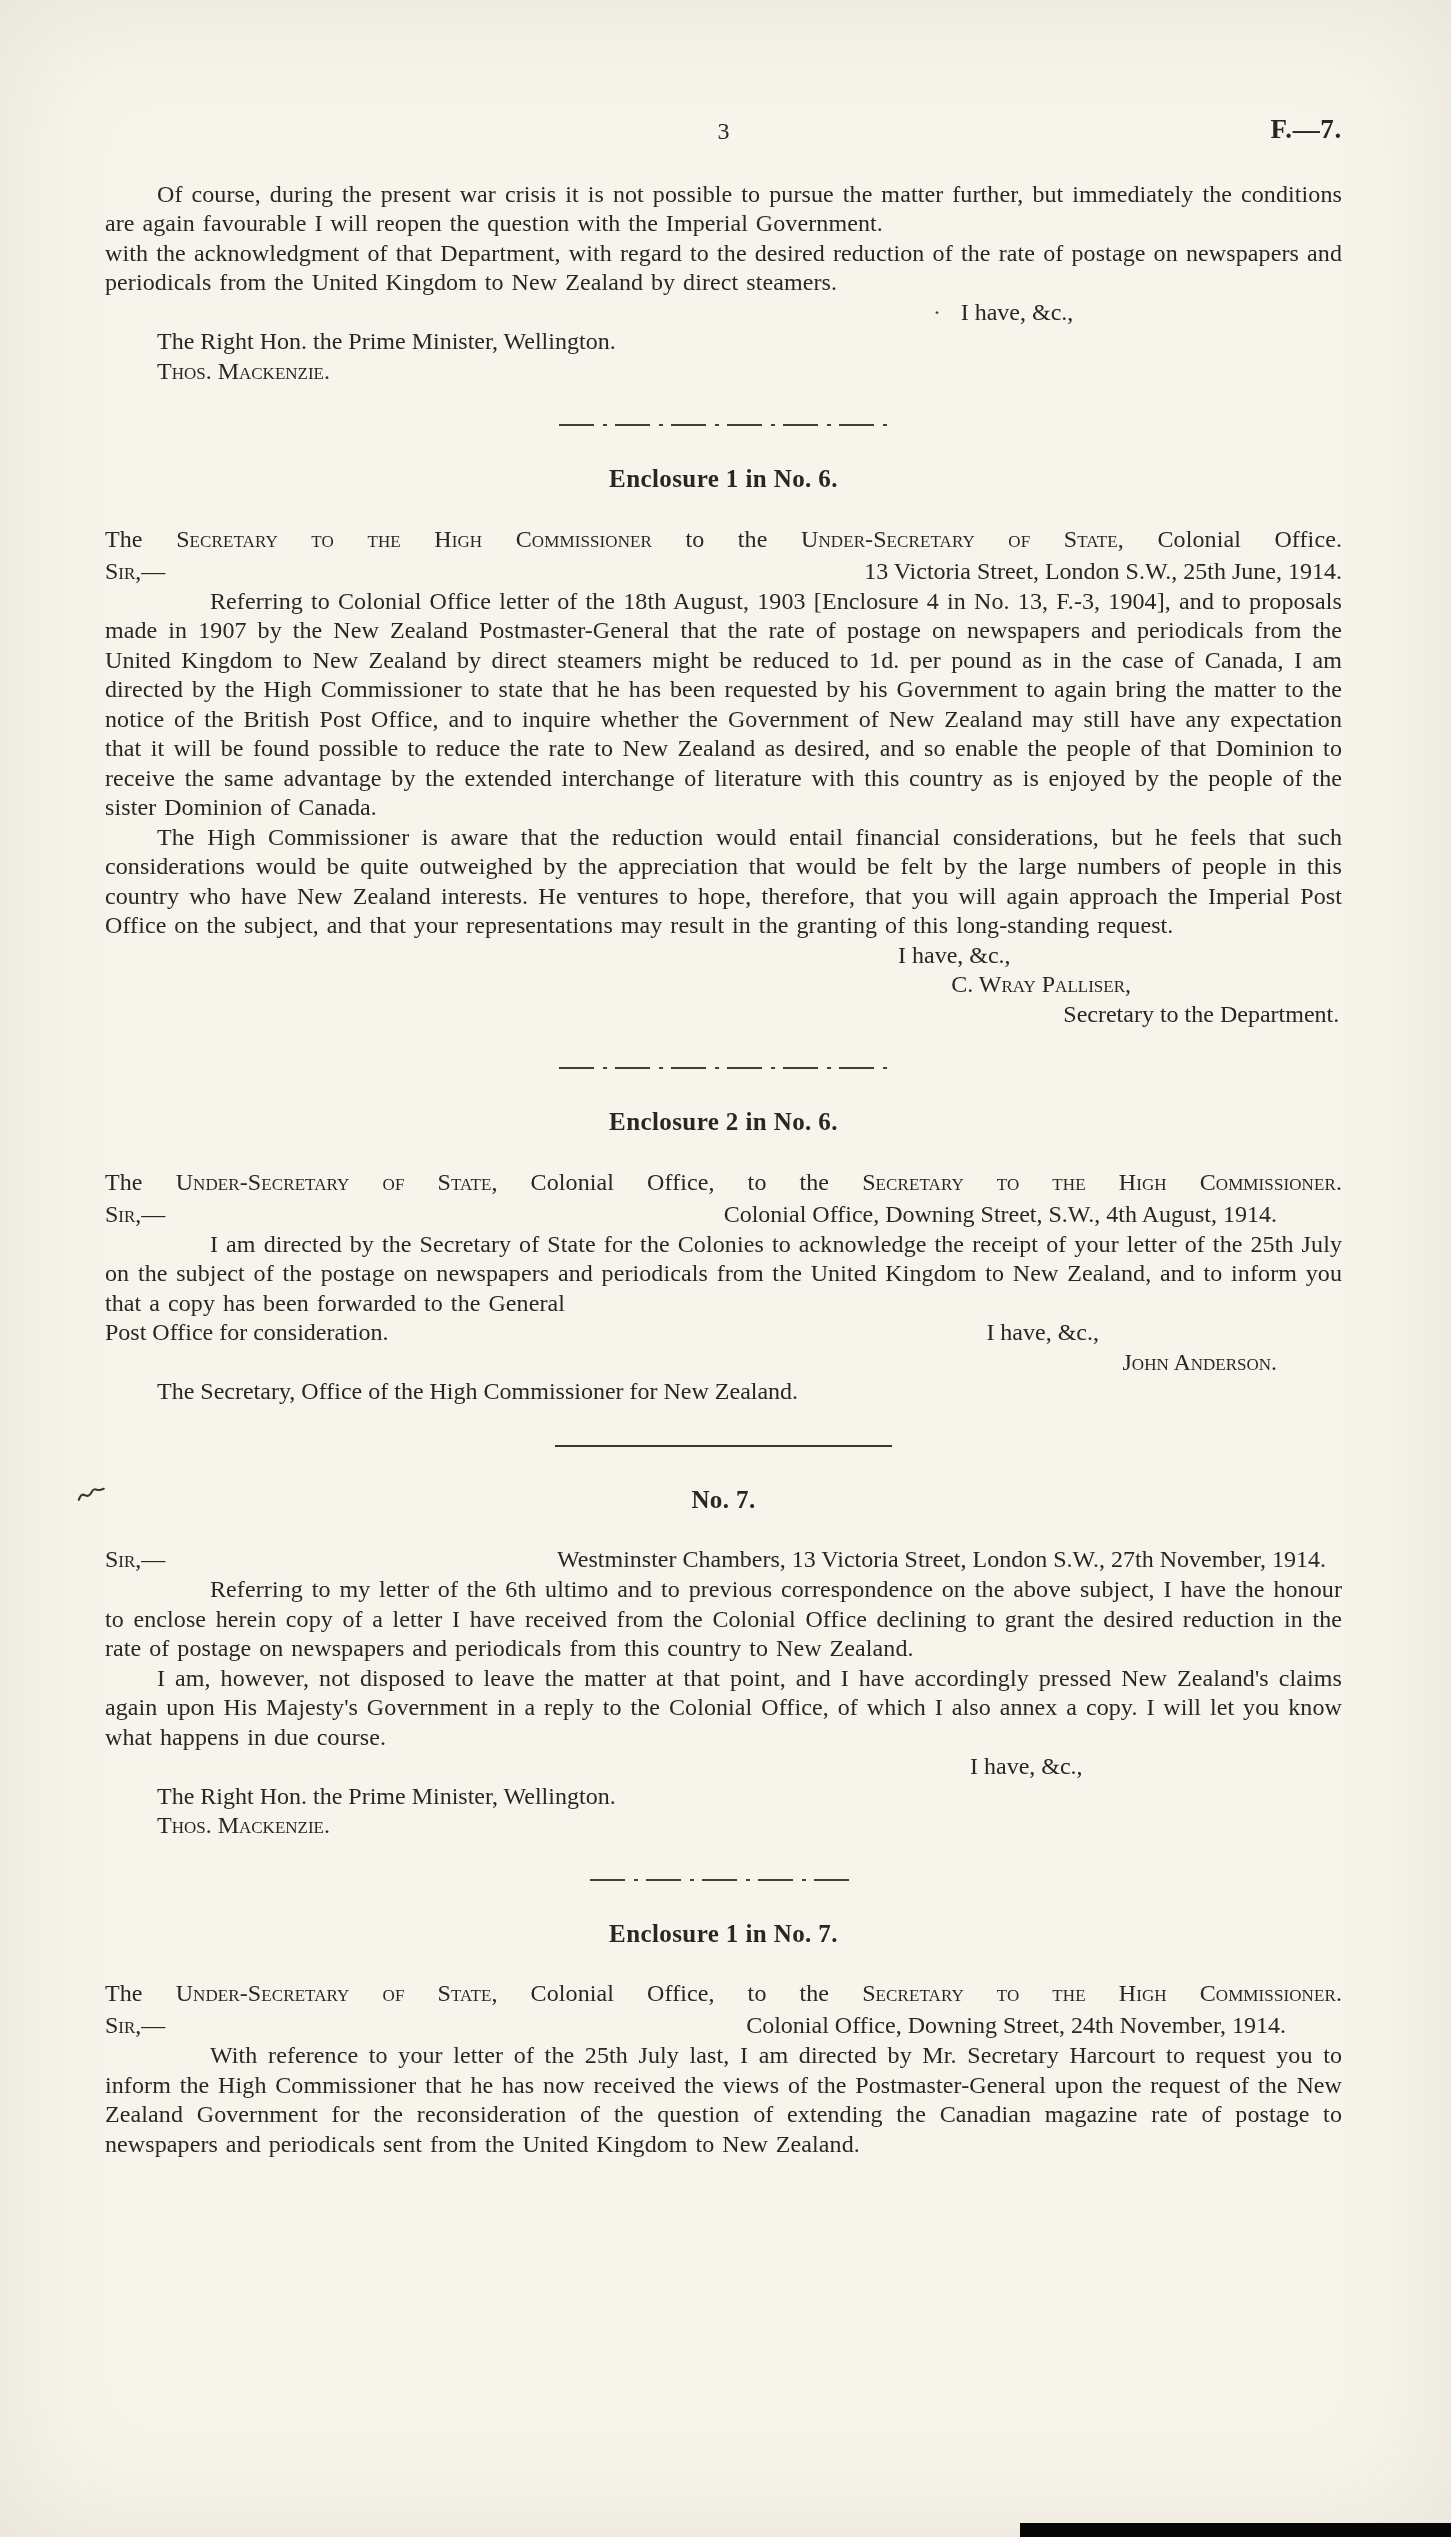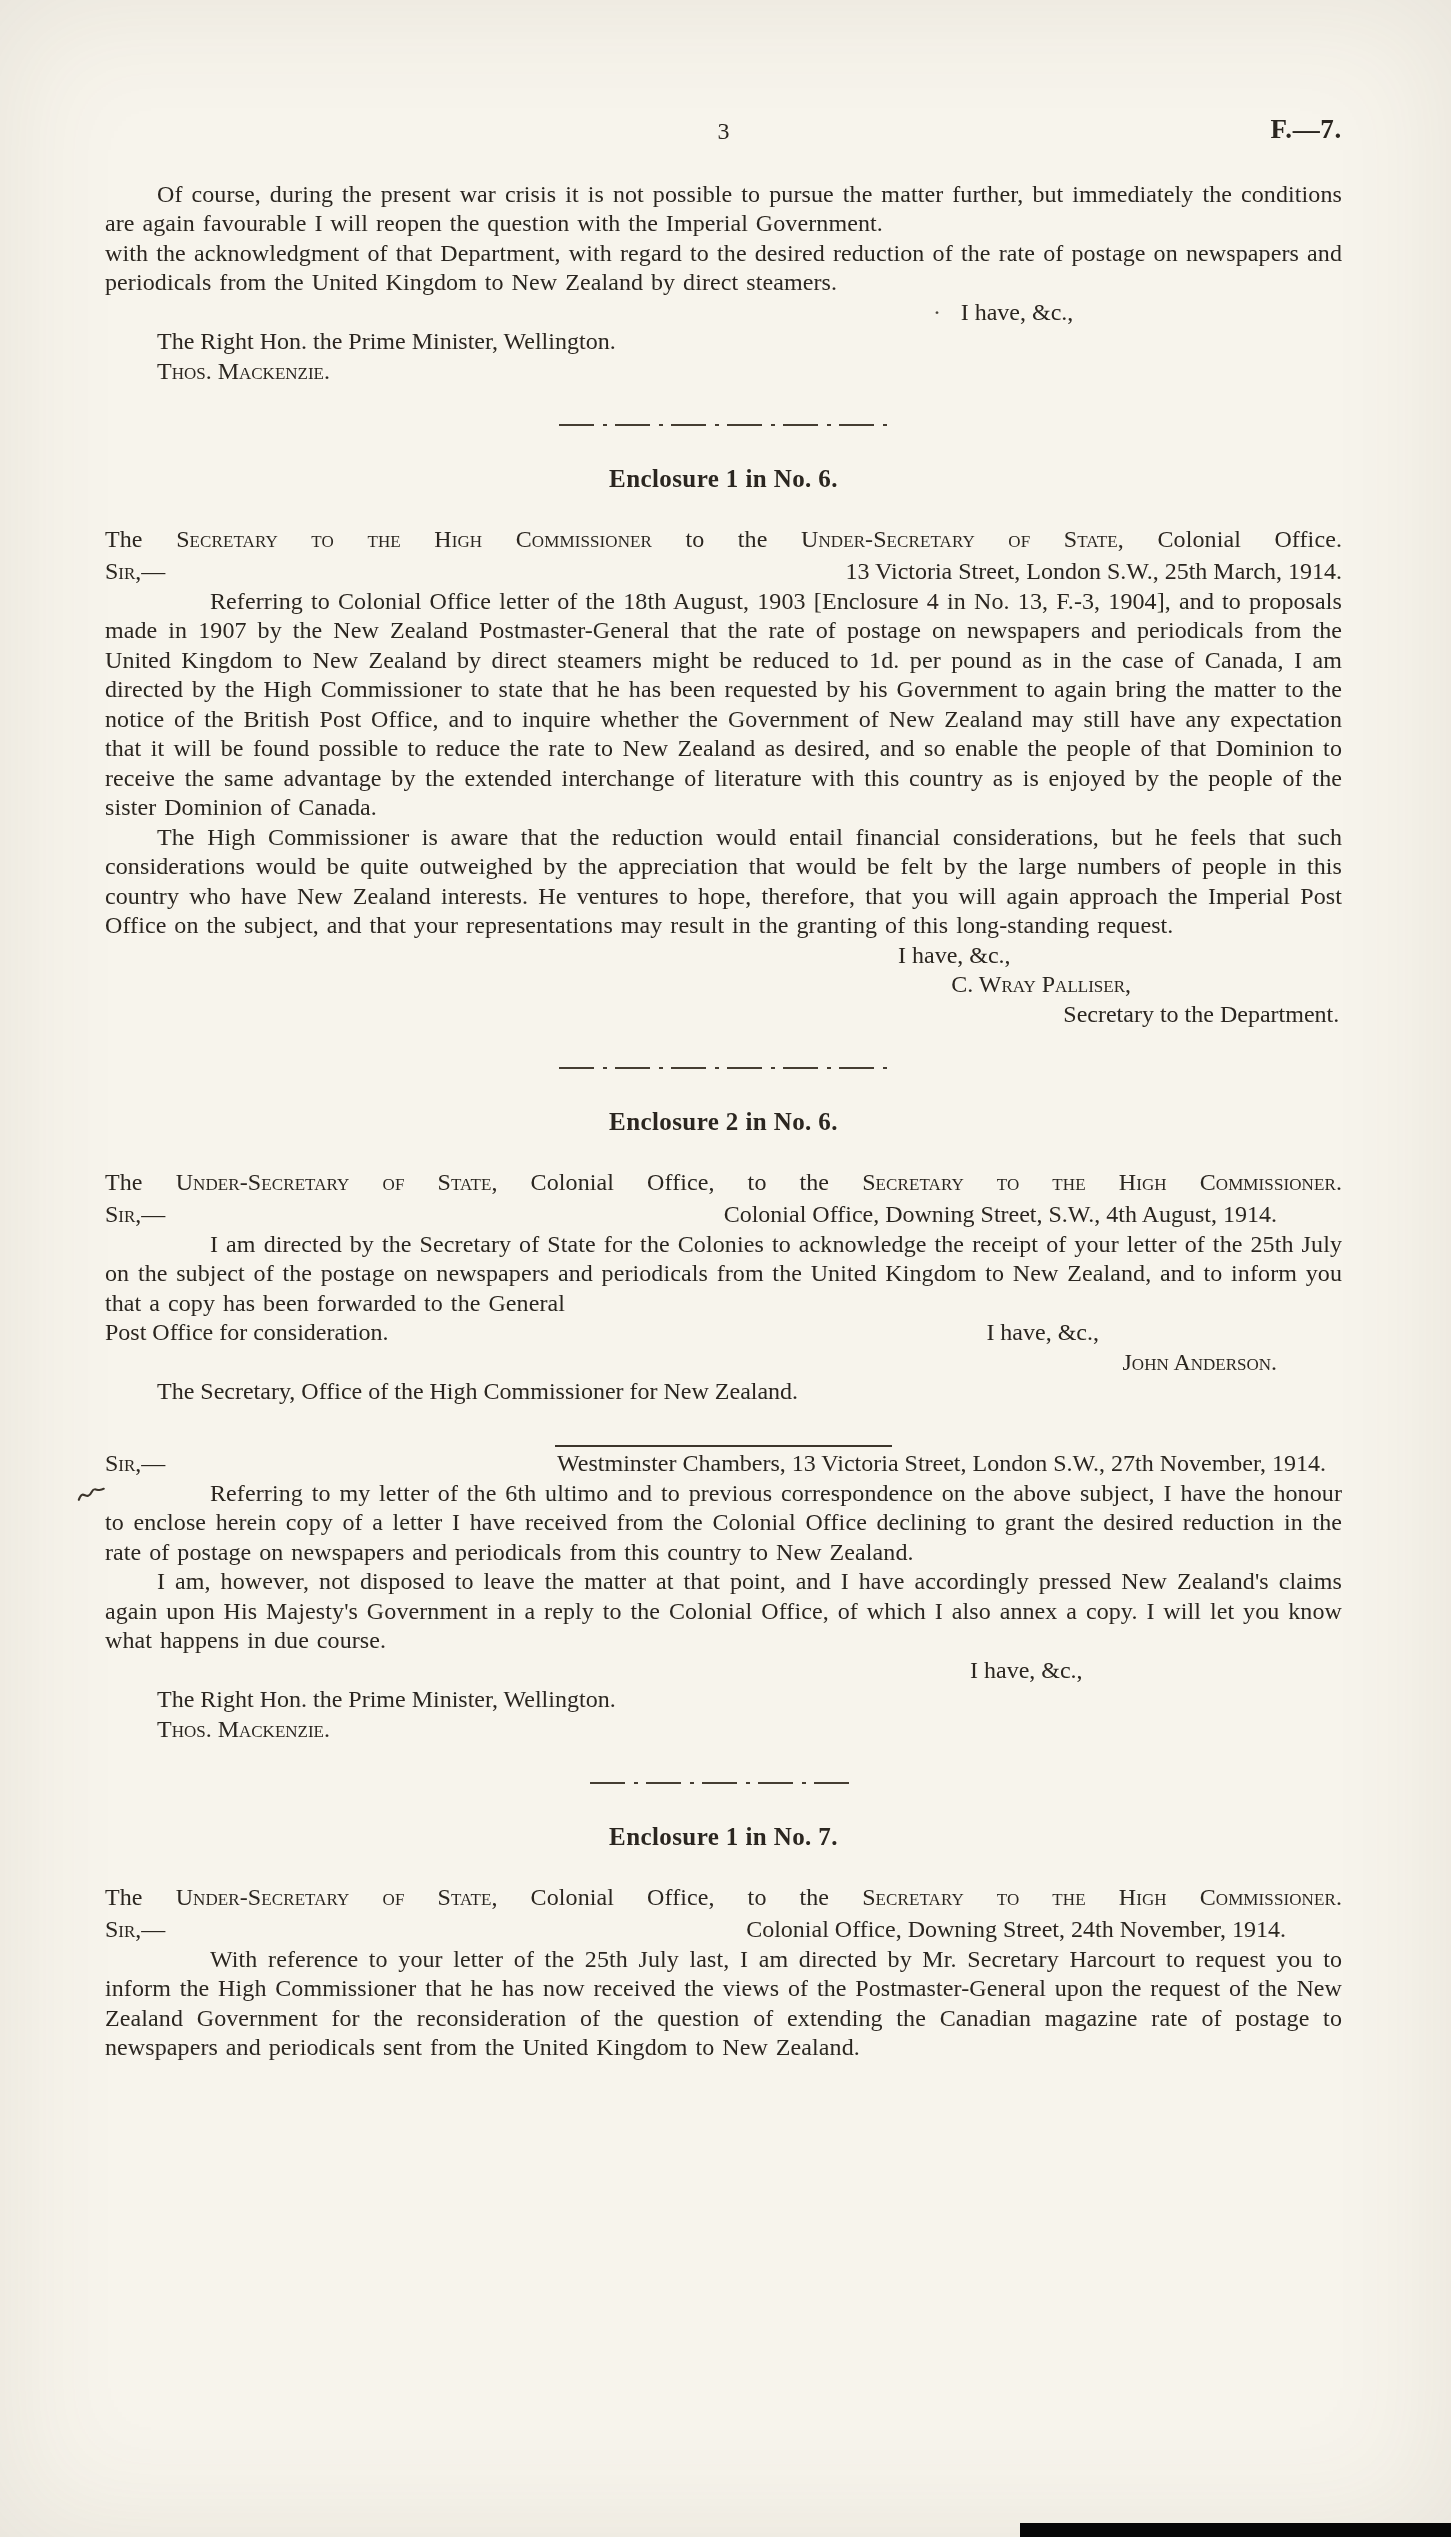--- a/index.html
+++ b/index.html
@@ -81,21 +81,21 @@
       </div>
     </section>
 
     <div class="rule"></div>
 
     <section>
       <h2 class="sec-title">Enclosure 1 in No. 6.</h2>
       <p class="letter-head"><span>The </span><span class="sc">Secretary to the High Commissioner</span><span> to the </span><span class="sc">Under-Secretary of State</span><span>, Colonial Office.</span></p>
       <div class="sir-row">
         <span class="sir sc">Sir,—</span>
-        <span class="addr a0">13 Victoria Street, London S.W., 25th March, 1914.</span>
+        <span class="addr a0">13 Victoria Street, London S.W., 25th June, 1914.</span>
       </div>
       <p class="body deep">Referring to Colonial Office letter of the 18th August, 1903 [Enclosure 4 in No. 13, F.-3, 1904], and to proposals made in 1907 by the New Zealand Postmaster-General that the rate of postage on newspapers and periodicals from the United Kingdom to New Zealand by direct steamers might be reduced to 1d. per pound as in the case of Canada, I am directed by the High Commissioner to state that he has been requested by his Government to again bring the matter to the notice of the British Post Office, and to inquire whether the Government of New Zealand may still have any expectation that it will be found possible to reduce the rate to New Zealand as desired, and so enable the people of that Dominion to receive the same advantage by the extended interchange of literature with this country as is enjoyed by the people of the sister Dominion of Canada.</p>
       <p class="body ind">The High Commissioner is aware that the reduction would entail financial considerations, but he feels that such considerations would be quite outweighed by the appreciation that would be felt by the large numbers of people in this country who have New Zealand interests.  He ventures to hope, therefore, that you will again approach the Imperial Post Office on the subject, and that your representations may result in the granting of this long-standing request.</p>
       <div class="vale-row v-e1">
         <span>I have, &amp;c.,</span>
       </div>
       <p class="sig-line sig-palliser sc">C. Wray Palliser,</p>
       <p class="sig-line sig-role">Secretary to the Department.</p>
     </section>
 
@@ -113,20 +113,21 @@
         <span class="frag">Post Office for consideration.</span>
         <span class="vale">I have, &amp;c.,</span>
       </div>
       <p class="sig-line sig-anderson sc">John Anderson.</p>
       <p class="addressee-line">The Secretary, Office of the High Commissioner for New Zealand.</p>
     </section>
 
     <div class="rule solid"></div>
 
     <section>
+      <h2 class="sec-title">No. 7.</h2>
       <div class="sir-row">
         <span class="sir sc">Sir,—</span>
         <span class="addr a2">Westminster Chambers, 13 Victoria Street, London S.W., 27th November, 1914.</span>
       </div>
       <p class="body deep">Referring to my letter of the 6th ultimo and to previous correspondence on the above subject, I have the honour to enclose herein copy of a letter I have received from the Colonial Office declining to grant the desired reduction in the rate of postage on newspapers and periodicals from this country to New Zealand.</p>
       <p class="body ind">I am, however, not disposed to leave the matter at that point, and I have accordingly pressed New Zealand's claims again upon His Majesty's Government in a reply to the Colonial Office, of which I also annex a copy.  I will let you know what happens in due course.</p>
       <div class="vale-row v-n7">
         <span>I have, &amp;c.,</span>
       </div>
       <div class="sign-row">

